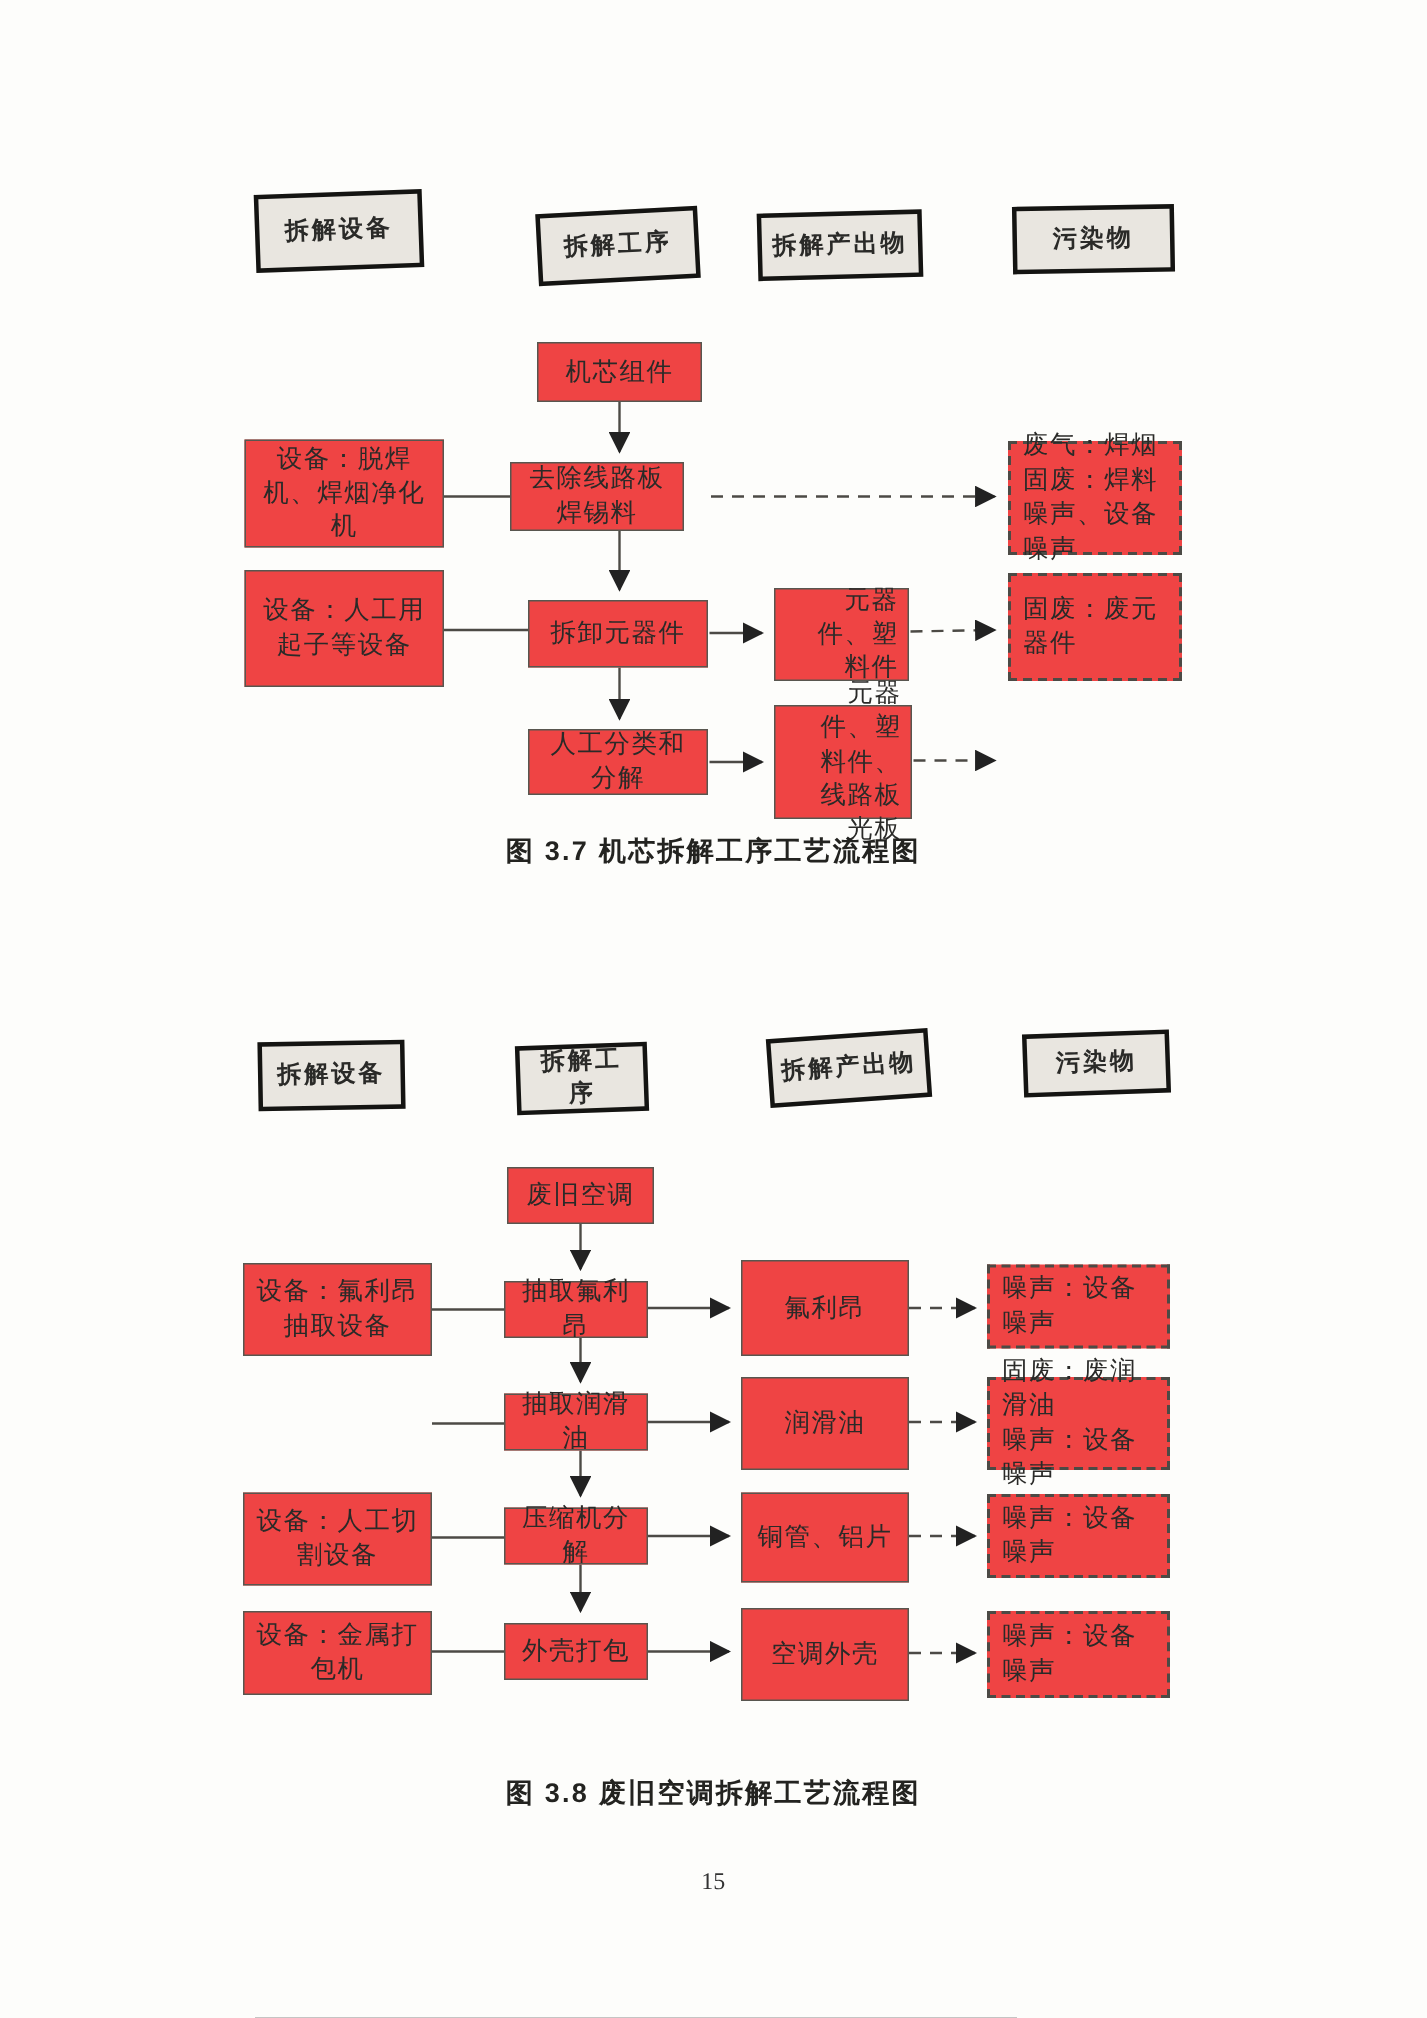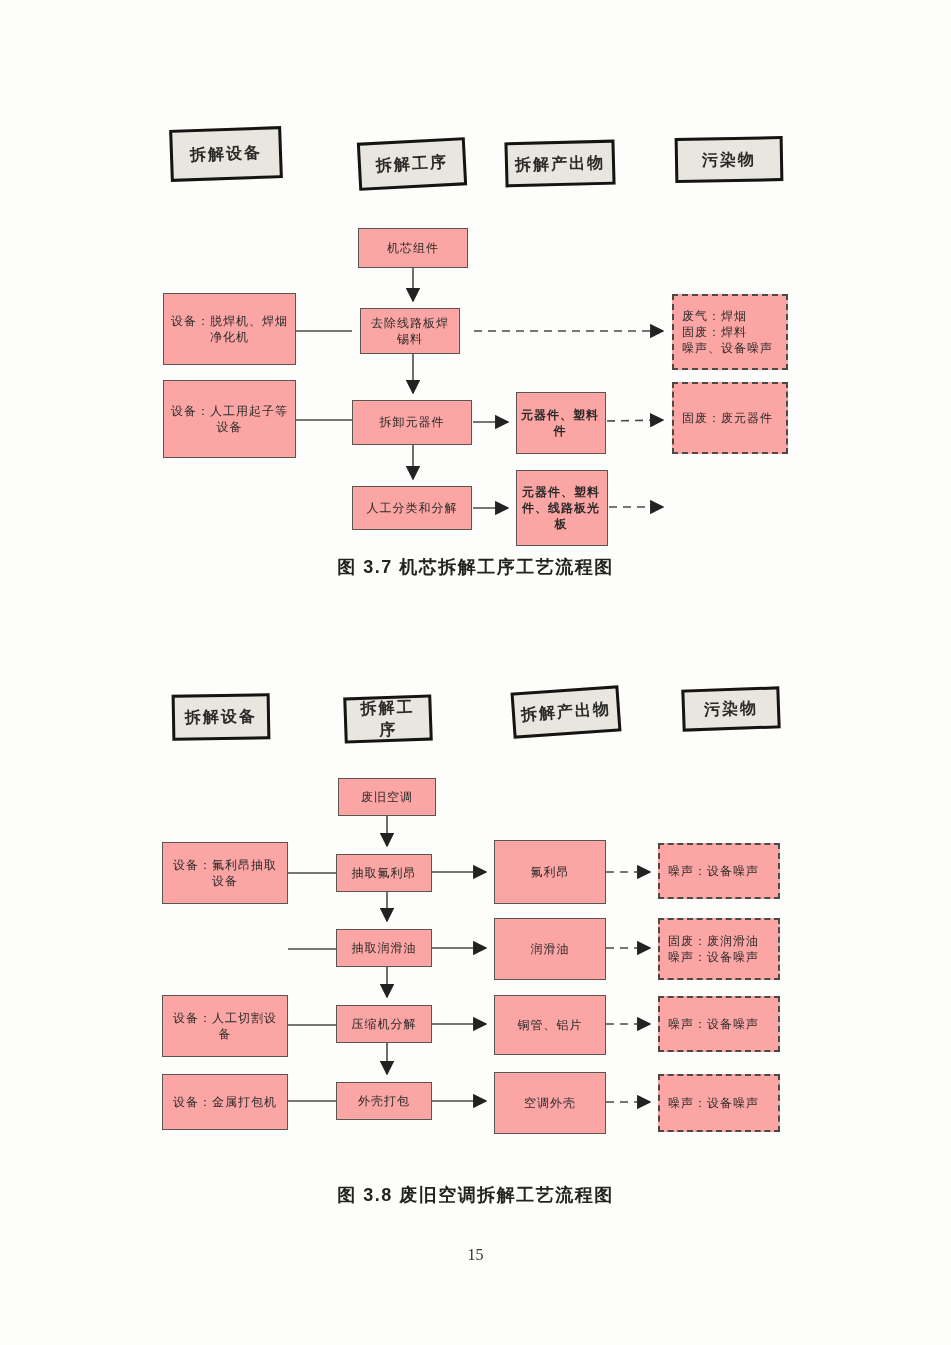--- a/index.html
+++ b/index.html
@@ -9,42 +9,42 @@
     width:951px; height:1345px;
     margin:0 auto;
     background:#fdfdfb;
     font-family:"Liberation Sans", sans-serif;
     color:#2a2a28;
     overflow:hidden;
   }
   .connectors { position:absolute; left:0; top:0; width:951px; height:1345px; z-index:1; pointer-events:none; }
   .node {
     position:absolute; z-index:2;
-    background:#fca5a5;
+    background:#ef4444;
     border:1.5px solid #58564f;
     display:flex; flex-direction:column; justify-content:center;
-    font-size:12px; line-height:1.35;
+    font-size:17px; line-height:1.35;
     text-align:center;
     white-space:pre-line;
     padding:3px 6px;
     letter-spacing:1px;
   }
   .hdr {
     border:3.5px solid #141412;
     font-size:16px;
     font-weight:600;
     letter-spacing:2px;
     background:#e9e6e0;
   }
   .dashed {
     border:2px dashed #4c4a45;
     text-align:left;
     padding:4px 8px;
   }
-  .leftalign { text-align:center; padding-left:4px;font-weight:bold; }
+  .leftalign { text-align:right; padding-left:16px; }
   .caption {
     position:absolute; left:0; width:951px; z-index:2;
     text-align:center;
     font-size:18px; font-weight:600;
     letter-spacing:1.5px;
     color:#232320;
   }
   .pagenum {
     position:absolute; left:0; width:951px; z-index:2;
     text-align:center;
@@ -98,21 +98,21 @@
   <div class="node hdr" style="left:170px;top:128px;width:112px;height:52px;transform:rotate(-2deg)">拆解设备</div>
   <div class="node hdr" style="left:358px;top:140px;width:108px;height:48px;transform:rotate(-3deg)">拆解工序</div>
   <div class="node hdr" style="left:505px;top:141px;width:110px;height:45px;transform:rotate(-1.5deg)">拆解产出物</div>
   <div class="node hdr" style="left:675px;top:137px;width:108px;height:45px;transform:rotate(-1deg)">污染物</div>
 
   <div class="node" style="left:358px;top:228px;width:110px;height:40px">机芯组件</div>
 
   <div class="node" style="left:163px;top:293px;width:133px;height:72px">设备：脱焊机、焊烟净化机</div>
   <div class="node" style="left:163px;top:380px;width:133px;height:78px">设备：人工用起子等设备</div>
 
-  <div class="node" style="left:360px;top:308px;width:100px;height:46px">去除线路板焊锡料</div>
+  <div class="node" style="left:340px;top:308px;width:116px;height:46px">去除线路板焊锡料</div>
   <div class="node" style="left:352px;top:400px;width:120px;height:45px">拆卸元器件</div>
   <div class="node" style="left:352px;top:486px;width:120px;height:44px">人工分类和分解</div>
 
   <div class="node leftalign" style="left:516px;top:392px;width:90px;height:62px">元器件、塑料件</div>
   <div class="node leftalign" style="left:516px;top:470px;width:92px;height:76px">元器件、塑料件、线路板光板</div>
 
   <div class="node dashed" style="left:672px;top:294px;width:116px;height:76px">废气：焊烟
 固废：焊料
 噪声、设备噪声</div>
   <div class="node dashed" style="left:672px;top:382px;width:116px;height:72px">固废：废元器件</div>

